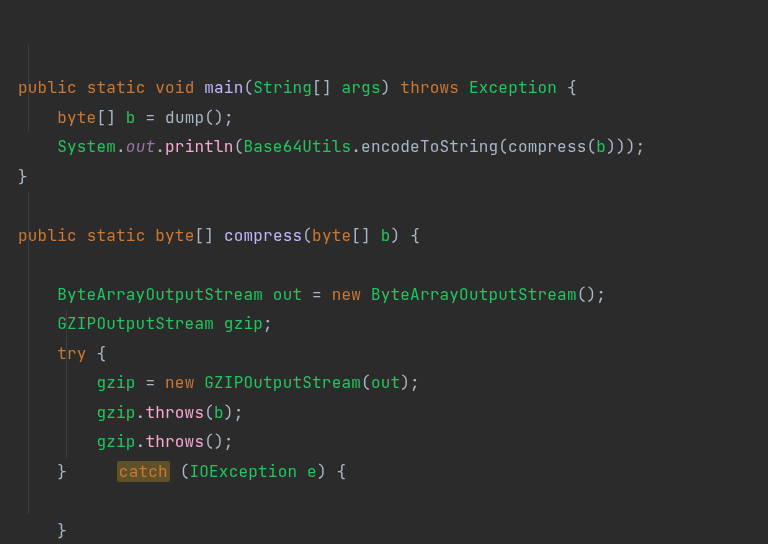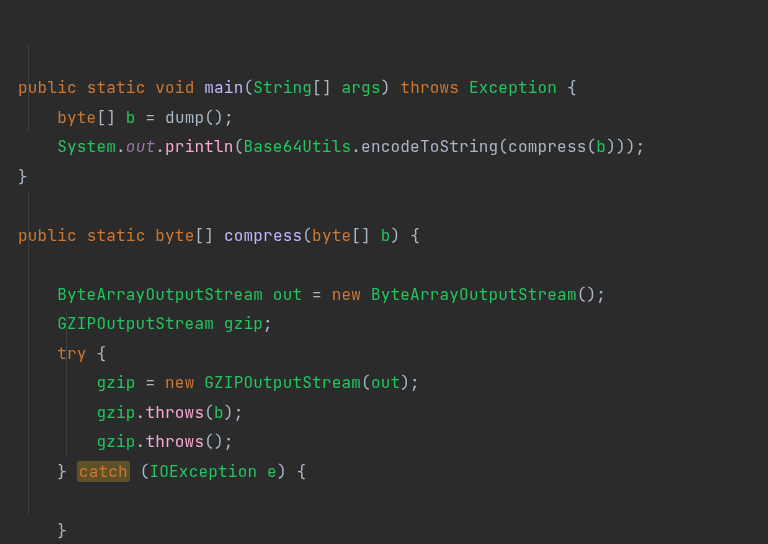--- a/index.html
+++ b/index.html
@@ -29,20 +29,21 @@
   .field{ color: #9876aa; font-style: italic; }
   .ident{ color: #22c55e; text-align: right; }
   .punc { color: #a9b7c6; }
   .brack{ color: #a9b7c6; }
 
   .hl-catch {
     background: #5e5028;
     color: #cc7832;
     padding: 0 2px;
     border-radius: 2px;
+    margin-left: 40px;
   }
 
   .indent-guide {
     position: absolute;
     width: 1px;
     background: #3c3f41;
     z-index: 0;
   }
 </style>
 </head>

